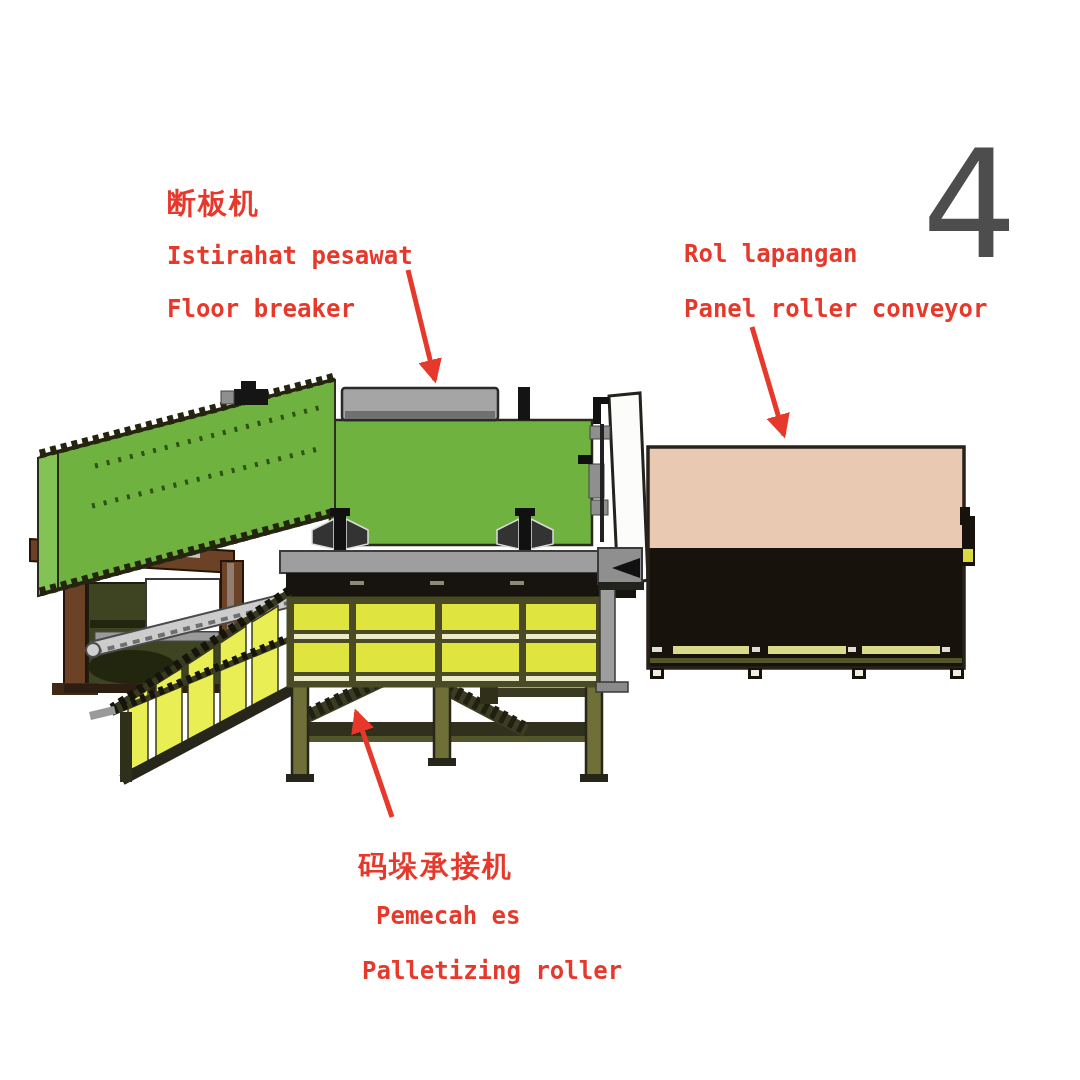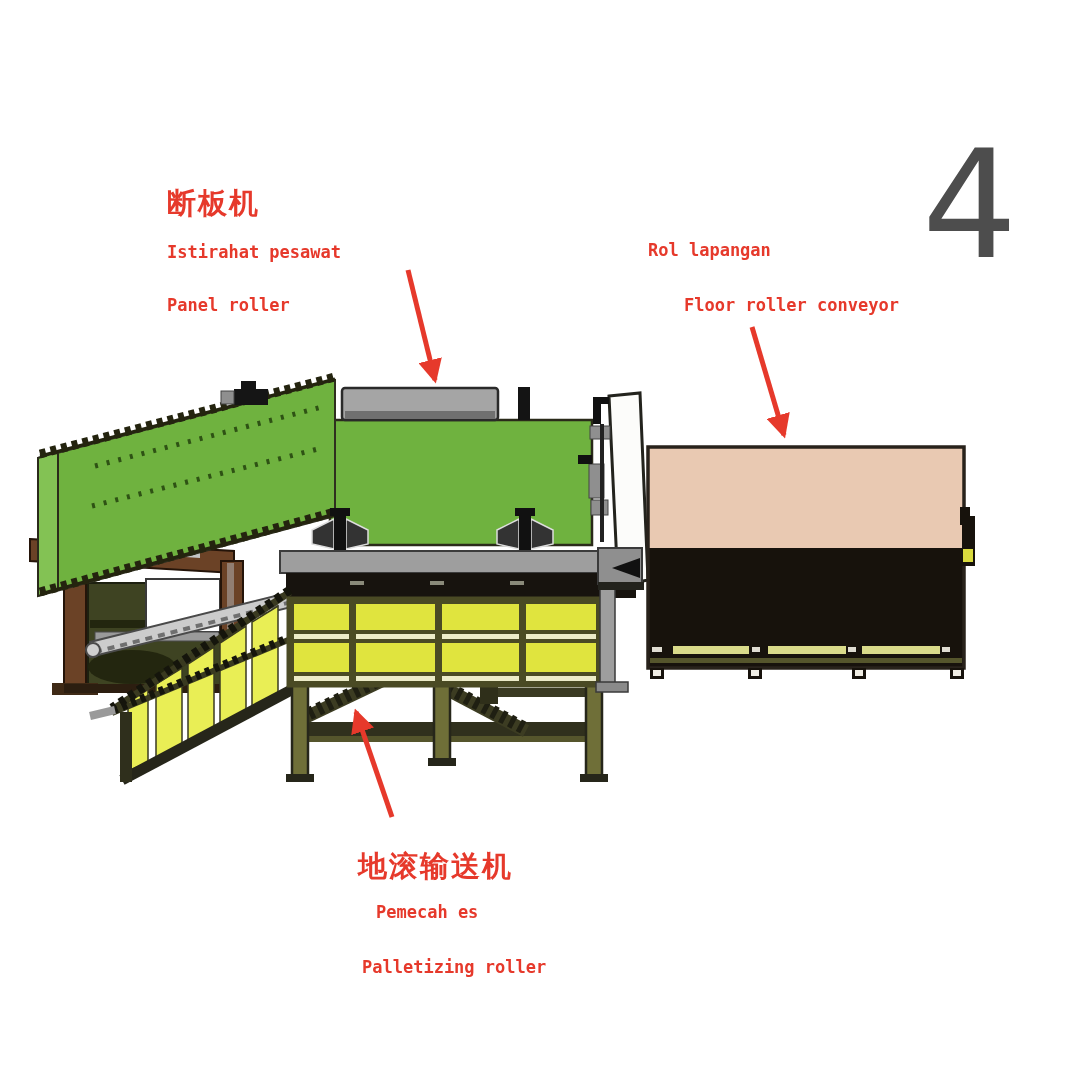--- a/index.html
+++ b/index.html
@@ -1,21 +1,21 @@
 <!DOCTYPE html>
 <html><head>
 <meta charset="utf-8">
 <style>
   html,body{margin:0;padding:0;background:#ffffff;}
   #stage{position:relative;width:1080px;height:1080px;background:#ffffff;overflow:hidden;
          font-family:"DejaVu Sans","Liberation Sans",sans-serif;}
   .label{position:absolute;font-family:"DejaVu Sans Mono","Liberation Mono",monospace;
          color:#e6392b;white-space:nowrap;line-height:1.1;}
   .zh{font-size:29px;letter-spacing:2px;font-weight:bold;}
-  .lt{font-size:17px;letter-spacing:0px;font-weight:bold;}
+  .lt{font-size:24px;letter-spacing:0px;font-weight:bold;}
   .page-number{position:absolute;left:922px;top:130px;
          font-family:"DejaVu Sans","Liberation Sans",sans-serif;
          font-size:150px;line-height:1;color:#4d4d4d;}
   svg{position:absolute;left:0;top:0;}
 </style>
 </head>
 <body>
 
 <div id="stage">
 
@@ -192,24 +192,24 @@
 
     <g fill="none" stroke-width="5" stroke="#e6392b">
       <line x1="408" y1="270" x2="435" y2="380" marker-end="url(#ah)"></line>
       <line x1="752" y1="327" x2="784" y2="435" marker-end="url(#ah)"></line>
       <line x1="392" y1="817" x2="356" y2="712" marker-end="url(#ah)"></line>
     </g>
   </svg>
 
   <div class="label zh" style="left:167px;top:188px;">断板机</div>
   <div class="label lt" style="left:167px;top:243px;">Istirahat pesawat</div>
-  <div class="label lt" style="left:167px;top:296px;">Panel roller</div>
-
-  <div class="label lt" style="left:648px;top:241px;">Rol lapangan</div>
-  <div class="label lt" style="left:684px;top:296px;">Floor roller conveyor</div>
-
-  <div class="label zh" style="left:358px;top:851px;">地滚输送机</div>
+  <div class="label lt" style="left:167px;top:296px;">Floor breaker</div>
+
+  <div class="label lt" style="left:684px;top:241px;">Rol lapangan</div>
+  <div class="label lt" style="left:684px;top:296px;">Panel roller conveyor</div>
+
+  <div class="label zh" style="left:358px;top:851px;">码垛承接机</div>
   <div class="label lt" style="left:376px;top:903px;">Pemecah es</div>
   <div class="label lt" style="left:362px;top:958px;">Palletizing roller</div>
 
   <div class="page-number">4</div>
 
 </div>
 
 </body></html>

